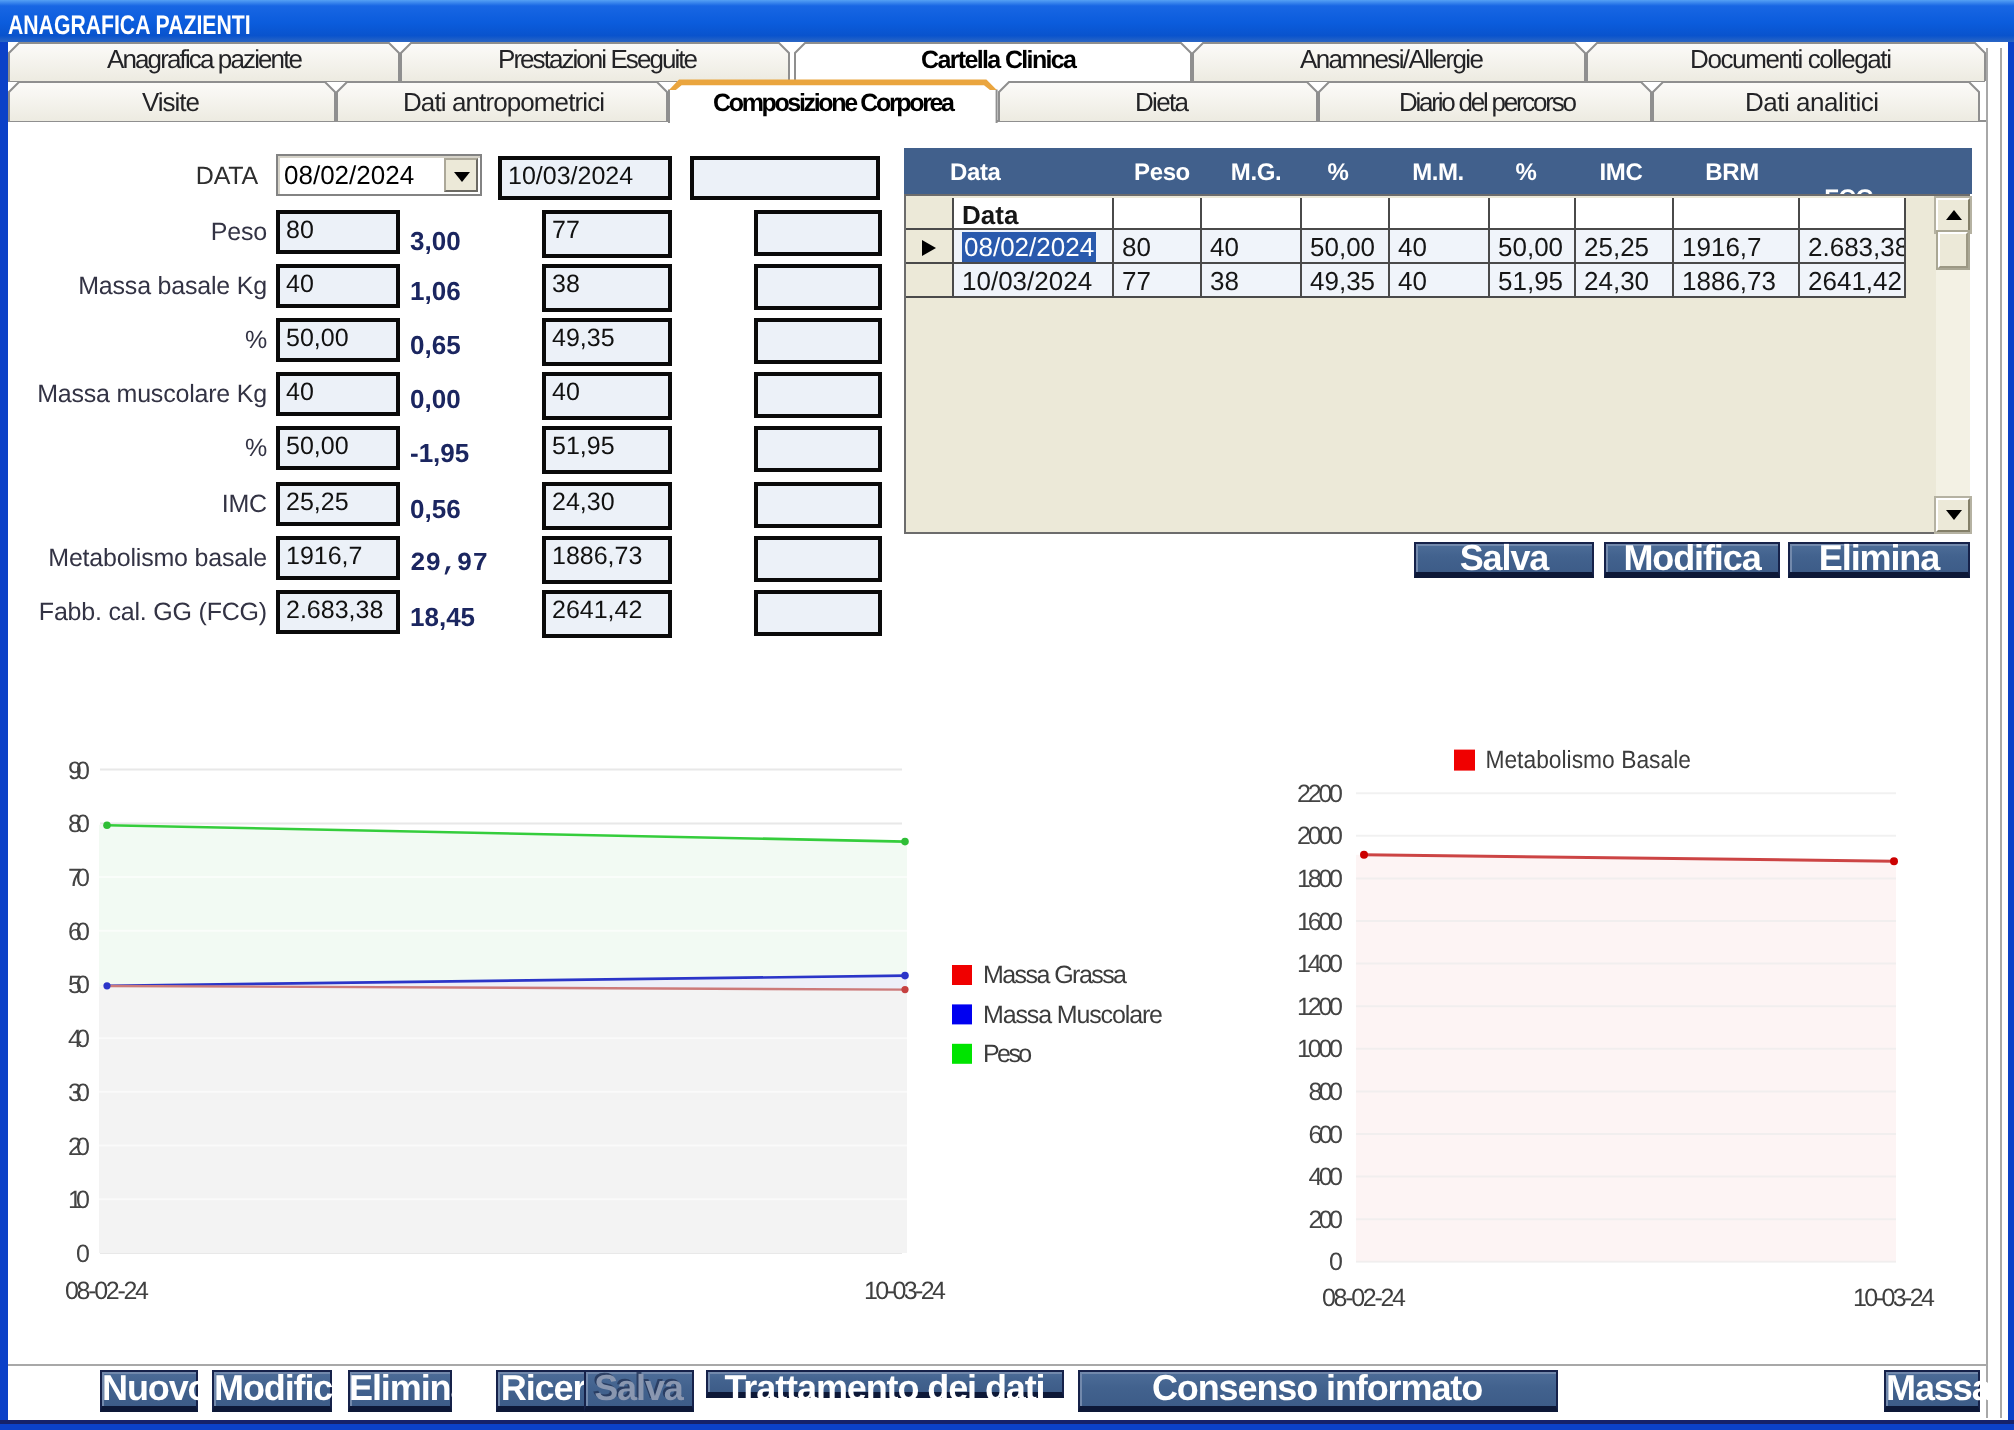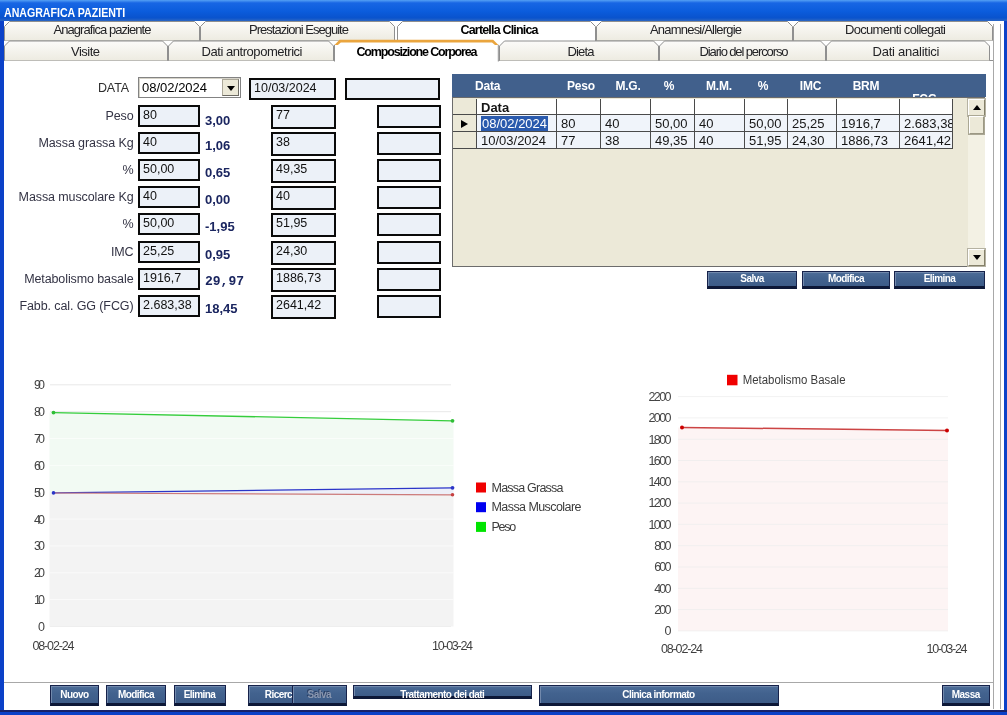--- a/index.html
+++ b/index.html
@@ -3,21 +3,21 @@
 <style>
   * { margin:0; padding:0; box-sizing:border-box; }
   html,body { width:1007px; height:715px; }
   body { font-family:"Liberation Sans", sans-serif; background:#fff; position:relative; overflow:hidden; }
   .abs { position:absolute; }
   .lbl { position:absolute; font-size:12.5px; letter-spacing:-0.1px; color:#333344; text-align:right; white-space:nowrap; }
   .box { position:absolute; background:#ecf1f8; border:2px solid #0a0a0a; font-size:12.5px; color:#111; padding:1px 0 0 3px; }
   .delta { position:absolute; font-size:13px; font-weight:bold; color:#1b2660; white-space:nowrap; }
   .btn { position:absolute; background:linear-gradient(180deg,#4d6d98 0%,#42628e 45%,#3d5c88 100%);
          border:1px solid #16224a; border-bottom:3px solid #0d1837;
-         box-shadow:inset 1px 1px 0 #7289ac; color:#fff; font-weight:bold; font-size:10px;
+         box-shadow:inset 1px 1px 0 #7289ac; color:#fff; font-weight:bold; font-size:18px;
          text-align:center; letter-spacing:-0.55px; }
   .gcell { position:absolute; font-size:13px; color:#161616; padding:1px 0 0 4px; border-right:1.2px solid #4a4a4a; border-bottom:1.2px solid #4a4a4a; background:#f0f4fa; white-space:nowrap; overflow:hidden;}
 </style></head>
 <body>
 
 <div class="abs" style="left:0;top:0;width:3.5px;height:715px;background:#0b41c8;"></div>
 <div class="abs" style="left:1003.5px;top:0;width:3.5px;height:715px;background:#0b41c8;"></div>
 <div class="abs" style="left:0;top:709.5px;width:1007px;height:5.5px;background:#0b41c8;border-top:2px solid #16226a;"></div>
 
 <div class="abs" style="left:0;top:0;width:1007px;height:21px;background:linear-gradient(180deg,#55a0f4 0%,#1866e4 14%,#0b5cdc 55%,#0953cd 85%,#2b66c4 100%);"></div>
@@ -71,21 +71,21 @@
   <text x="906" y="55.7" textLength="67">Dati analitici</text>
  </g>
 </svg>
 
 <div class="abs" style="left:992.5px;top:24px;width:1px;height:685px;background:#a8a8a8;"></div>
 <div class="abs" style="left:999.5px;top:24px;width:1px;height:685px;background:#a8a8a8;"></div>
 <div class="abs" style="left:4px;top:681.5px;width:989px;height:1px;background:#a8a8a8;"></div>
 
 <div class="lbl" style="right:878px; top:81px; color:#2e2e2e;">DATA</div>
 <div class="lbl" style="right:873.5px; top:109px;">Peso</div>
-<div class="lbl" style="right:873.5px; top:136px;">Massa grassa Kg</div>
+<div class="lbl" style="right:873.5px; top:136px;">Massa basale Kg</div>
 <div class="lbl" style="right:873.5px; top:163px;">%</div>
 <div class="lbl" style="right:873.5px; top:190px;">Massa muscolare Kg</div>
 <div class="lbl" style="right:873.5px; top:217px;">%</div>
 <div class="lbl" style="right:873.5px; top:245px;">IMC</div>
 <div class="lbl" style="right:873.5px; top:272px;">Metabolismo basale</div>
 <div class="lbl" style="right:873.5px; top:299px;">Fabb. cal. GG (FCG)</div>
 
 <div class="abs" style="left:138px;top:77px;width:103px;height:21px;background:#fff;border:1px solid #838383;box-shadow:inset 1px 1px 0 #d6d3c9;"></div>
 <div class="abs" style="left:142px;top:80px;font-size:13px;color:#000;">08/02/2024</div>
 <div class="abs" style="left:222px;top:79px;width:17px;height:17px;background:#ece9d8;border:1px solid #aca899;border-right-color:#6c6a63;border-bottom-color:#6c6a63;"></div>
@@ -101,21 +101,21 @@
 <div class="box" style="left:138px;top:213px;width:62px;height:22px;">50,00</div>
 <div class="box" style="left:138px;top:241px;width:62px;height:22px;">25,25</div>
 <div class="box" style="left:138px;top:268px;width:62px;height:22px;">1916,7</div>
 <div class="box" style="left:138px;top:295px;width:62px;height:22px;">2.683,38</div>
 
 <div class="delta" style="left:205px;top:113px;">3,00</div>
 <div class="delta" style="left:205px;top:138px;">1,06</div>
 <div class="delta" style="left:205px;top:165px;">0,65</div>
 <div class="delta" style="left:205px;top:192px;">0,00</div>
 <div class="delta" style="left:205px;top:219px;">-1,95</div>
-<div class="delta" style="left:205px;top:247px;">0,95</div>
+<div class="delta" style="left:205px;top:247px;">0,56</div>
 <div class="delta" style="left:205px;top:274px;font-family:Liberation Mono, monospace;">29,97</div>
 <div class="delta" style="left:205px;top:301px;">18,45</div>
 
 <div class="box" style="left:271px;top:105px;width:65px;height:24px;">77</div>
 <div class="box" style="left:271px;top:132px;width:65px;height:24px;">38</div>
 <div class="box" style="left:271px;top:159px;width:65px;height:24px;">49,35</div>
 <div class="box" style="left:271px;top:186px;width:65px;height:24px;">40</div>
 <div class="box" style="left:271px;top:213px;width:65px;height:24px;">51,95</div>
 <div class="box" style="left:271px;top:241px;width:65px;height:24px;">24,30</div>
 <div class="box" style="left:271px;top:268px;width:65px;height:24px;">1886,73</div>
@@ -290,14 +290,14 @@
       <text x="327" y="291" textLength="41">10-03-24</text>
   </g>
 </svg>
 
 <div class="btn" style="left:50px;top:684.5px;width:49px;height:21.5px;line-height:17px;">Nuovo</div>
 <div class="btn" style="left:106px;top:684.5px;width:60px;height:21.5px;line-height:17px;">Modifica</div>
 <div class="btn" style="left:173.5px;top:684.5px;width:52px;height:21.5px;line-height:17px;">Elimina</div>
 <div class="btn" style="left:248px;top:684.5px;width:66px;height:21.5px;line-height:17px;">Ricerca</div>
 <div class="btn" style="left:291.5px;top:684.5px;width:55.5px;height:21.5px;line-height:17px;color:#8a97b0;text-shadow:-1px -1px 0 rgba(38,55,90,0.85);">Salva</div>
 <div class="btn" style="left:353px;top:684.5px;width:178.5px;height:14px;line-height:17px;">Trattamento dei dati</div>
-<div class="btn" style="left:538.5px;top:684.5px;width:240px;height:21.5px;line-height:17px;">Clinica informato</div>
+<div class="btn" style="left:538.5px;top:684.5px;width:240px;height:21.5px;line-height:17px;">Consenso informato</div>
 <div class="btn" style="left:942px;top:684.5px;width:47.5px;height:21.5px;line-height:17px;">Massa</div>
 
 </body></html>

